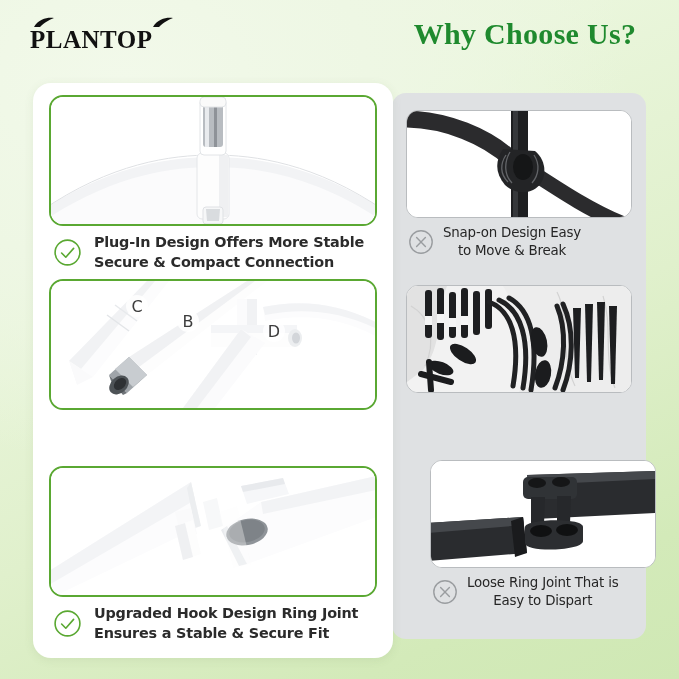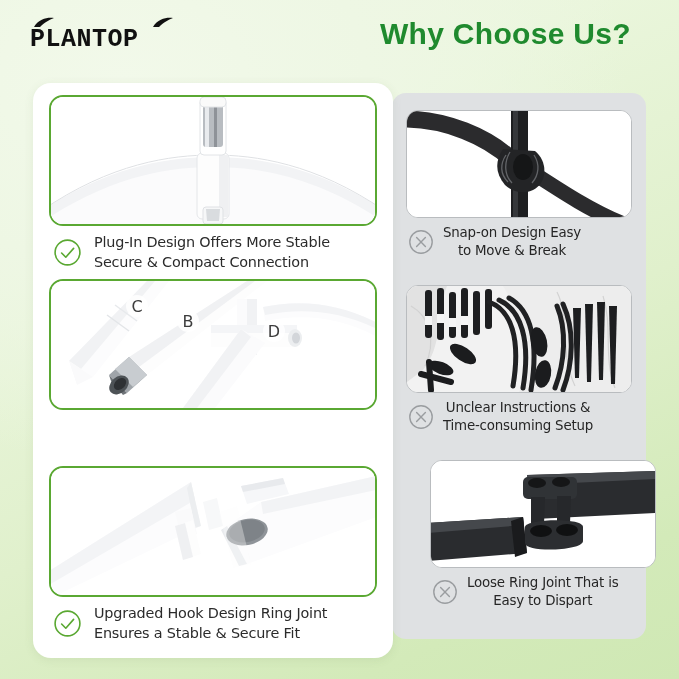--- a/index.html
+++ b/index.html
@@ -18,36 +18,37 @@
 
   
   .header {
     position: absolute; top: 0; left: 0; right: 0; height: 70px;
   }
   .logo {
     position: absolute; left: 30px; top: 20px;
     display: flex; align-items: flex-end; height: 32px;
   }
   .logo-text {
-    font-family: Liberation Mono, monospace;
+    font-family: Liberation Serif, serif;
     font-weight: 700;
     font-size: 25px;
     letter-spacing: 0.5px;
     color: #111111;
     line-height: 1;
   }
   .logo-leaf-a, .logo-leaf-b {
     position: absolute; pointer-events: none;
   }
   .logo-leaf-a { left: 3px; top: -3px; }
   .logo-leaf-b { left: 122px; top: -3px; }
 
   .headline {
     position: absolute; left: 380px; top: 17px; width: 290px;
-    font-family: Liberation Sans, sans-serif;
+    text-align: center;
+    font-family: Liberation Serif, serif;
     font-weight: 700;
     font-size: 30px;
     letter-spacing: 0.3px;
     color: #1f8a2e;
     white-space: nowrap;
   }
 
   
   .card-left {
     position: absolute;
@@ -75,20 +76,21 @@
     border: 2px solid #5aa832;
     border-radius: 14px;
     background: #ffffff;
     overflow: hidden;
     position: relative;
   }
   .feat-cap {
     display: flex; align-items: center;
     gap: 12px;
     padding: 7px 2px 0 4px;
+    font-weight: bold;
   }
   .feat-cap-text {
     font-family: "DejaVu Sans", sans-serif;
     font-size: 14.4px;
     line-height: 1.38;
     color: #2b2b2b;
     letter-spacing: -0.2px;
     white-space: pre-line;
   }
   .icon-check, .icon-cross { flex: 0 0 auto; }
@@ -215,28 +217,20 @@
             <path d="M14 88 L44 96"></path>
             <path d="M22 76 L24 104"></path>
           </g>
           <g fill="#1d1e20">
             <path d="M178 18 L186 18 L184 96 L180 96 Z"></path>
             <path d="M190 16 L198 16 L196 94 L192 94 Z"></path>
             <path d="M202 20 L210 20 L208 98 L204 98 Z"></path>
             <path d="M166 22 L174 22 L172 92 L168 92 Z"></path>
           </g>
         </svg>
-      </div>
-      <div class="con-cap">
-        <svg class="icon-cross" width="26" height="26" viewBox="0 0 26 26">
-          <circle cx="13" cy="13" r="11.2" fill="none" stroke="#9a9da0" stroke-width="1.4"></circle>
-          <path d="M8.6 8.6 L17.4 17.4 M17.4 8.6 L8.6 17.4" stroke="#9a9da0" stroke-width="1.4" stroke-linecap="round"></path>
-        </svg>
-        <span class="con-cap-text">Unclear Instructions &amp;
-Time-consuming Setup</span>
       </div>
     </div>
 
     <div class="con" style="top:367px;padding-left:24px;">
       <div class="con-img">
         <svg width="226" height="108" viewBox="0 0 226 108">
           <rect width="226" height="108" fill="#ffffff"></rect>
           <path d="M96 14 L226 10 L226 52 L104 58 Z" fill="#2a2c2f"></path>
           <path d="M96 14 L226 10 L226 18 L98 24 Z" fill="#45484c"></path>
           <path d="M-4 62 L92 56 L96 92 L-4 100 Z" fill="#2a2c2f"></path>

